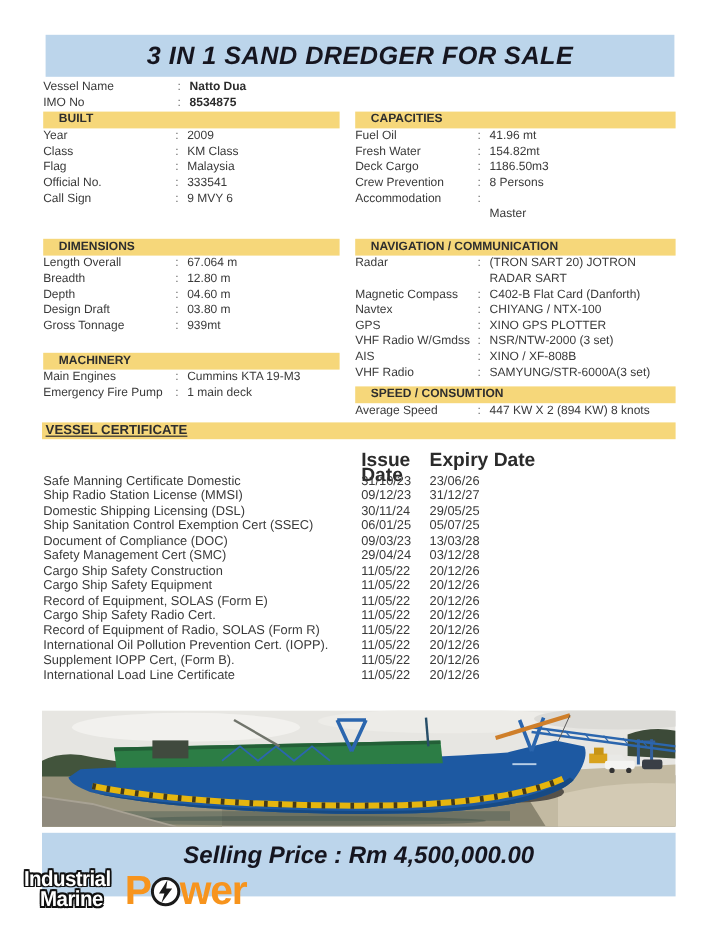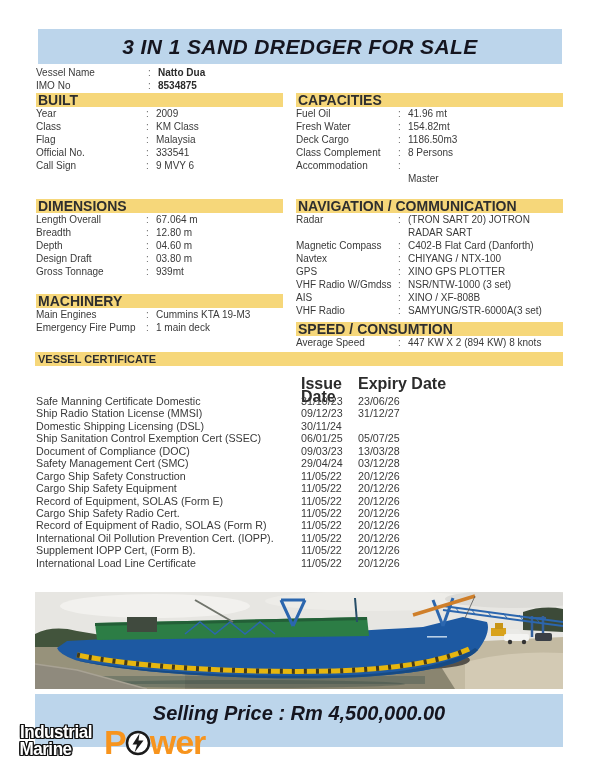--- a/index.html
+++ b/index.html
@@ -13,45 +13,45 @@
   .head-fields{position:absolute;left:36px;top:66px;width:400px;}
   .kv{display:flex;height:13px;line-height:13px;font-size:10px;color:#3a3a3a;}
   .kv .lbl{width:112px;}
   .kv .colon{width:10px;color:#6b6b6b;}
   .kv .val{flex:1;}
   .head-fields .val{font-weight:bold;color:#2b2b2b;}
 
   .col{position:absolute;top:93px;}
   #col-left{left:36px;width:247px;}
   #col-right{left:296px;width:267px;}
-  .sec-bar{height:14px;line-height:14px;background:#F6D77A;font-size:14px;font-weight:bold;color:#2e2e2e;padding-left:2px;}
+  .sec-bar{height:14px;line-height:14px;background:#F6D77A;font-size:10px;font-weight:bold;color:#2e2e2e;padding-left:13px;}
   .section .kv .lbl{width:110px;}
   #col-right .section .kv .lbl{width:102px;}
   #col-left .section:nth-child(2){margin-top:27px;}
   #col-left .section:nth-child(3){margin-top:16px;}
   #col-right .section:nth-child(2){margin-top:14px;}
   #col-right .section:nth-child(3){margin-top:5px;}
 
   .cert-bar{position:absolute;left:35px;top:352px;width:528px;height:14px;line-height:14px;background:#F6D77A;
-    font-size:11px;font-weight:bold;color:#2e2e2e;padding-left:3px;box-sizing:border-box;}
+    font-size:11px;font-weight:bold;color:#2e2e2e;padding-left:3px;box-sizing:border-box;text-decoration:underline;}
   .cert-head{position:absolute;left:36px;top:377px;width:527px;display:grid;grid-template-columns:265px 57px 1fr;
     font-size:16px;font-weight:bold;color:#2b2b2b;height:13px;line-height:13px;}
   .cert-rows{position:absolute;left:36px;top:395px;width:527px;}
   .cert-row{display:grid;grid-template-columns:265px 57px 1fr;height:12.45px;line-height:12.45px;
     font-size:10.7px;color:#3a3a3a;}
 
   .photo{position:absolute;left:35px;top:592px;width:528px;height:97px;}
   .photo svg{display:block;width:528px;height:97px;}
 
   .price-banner{position:absolute;left:35px;top:694px;width:528px;height:53px;background:#BCD5EB;
     display:flex;justify-content:center;}
   .price-text{font-size:20px;font-weight:bold;font-style:italic;color:#15151F;margin-top:8px;}
 
   .logo{position:absolute;left:18px;top:724px;display:flex;align-items:flex-start;}
-  .logo-stack{display:flex;flex-direction:column;align-items:flex-start;}
+  .logo-stack{display:flex;flex-direction:column;align-items:center;}
   .logo-line{font-size:18px;font-weight:bold;color:#ffffff;letter-spacing:-0.5px;line-height:17px;
     text-shadow:-1.3px -1.3px 0 #111,1.3px -1.3px 0 #111,-1.3px 1.3px 0 #111,1.3px 1.3px 0 #111,
       0 -1.3px 0 #111,0 1.3px 0 #111,-1.3px 0 0 #111,1.3px 0 0 #111;
     transform:scaleX(.95);}
   .logo-line.ind{margin-right:8px;}
   .logo-power{display:flex;align-items:center;margin-left:2px;margin-top:3px;
     font-size:34px;font-weight:bold;color:#F7941D;letter-spacing:-1px;line-height:30px;}
   .bolt{margin:2px -1px 0 -1px;}
 </style>
 </head>
@@ -159,21 +159,21 @@
           <span class="lbl">Fresh Water</span>
           <span class="colon">:</span>
           <span class="val">154.82mt</span>
         </div>
         <div class="kv">
           <span class="lbl">Deck Cargo</span>
           <span class="colon">:</span>
           <span class="val">1186.50m3</span>
         </div>
         <div class="kv">
-          <span class="lbl">Class Complement</span>
+          <span class="lbl">Crew Prevention</span>
           <span class="colon">:</span>
           <span class="val">8 Persons</span>
         </div>
         <div class="kv">
           <span class="lbl">Accommodation</span>
           <span class="colon">:</span>
         </div>
         <div class="kv">
           <span class="lbl"></span>
           <span class="colon"></span>
@@ -203,21 +203,21 @@
           <span class="val">CHIYANG / NTX-100</span>
         </div>
         <div class="kv">
           <span class="lbl">GPS</span>
           <span class="colon">:</span>
           <span class="val">XINO GPS PLOTTER</span>
         </div>
         <div class="kv">
           <span class="lbl">VHF Radio W/Gmdss</span>
           <span class="colon">:</span>
-          <span class="val">NSR/NTW-1000 (3 set)</span>
+          <span class="val">NSR/NTW-2000 (3 set)</span>
         </div>
         <div class="kv">
           <span class="lbl">AIS</span>
           <span class="colon">:</span>
           <span class="val">XINO / XF-808B</span>
         </div>
         <div class="kv">
           <span class="lbl">VHF Radio</span>
           <span class="colon">:</span>
           <span class="val">SAMYUNG/STR-6000A(3 set)</span>
@@ -246,20 +246,21 @@
         <span>23/06/26</span>
       </div>
       <div class="cert-row">
         <span>Ship Radio Station License (MMSI)</span>
         <span>09/12/23</span>
         <span>31/12/27</span>
       </div>
       <div class="cert-row">
         <span>Domestic Shipping Licensing (DSL)</span>
         <span>30/11/24</span>
+        <span>29/05/25</span>
       </div>
       <div class="cert-row">
         <span>Ship Sanitation Control Exemption Cert (SSEC)</span>
         <span>06/01/25</span>
         <span>05/07/25</span>
       </div>
       <div class="cert-row">
         <span>Document of Compliance (DOC)</span>
         <span>09/03/23</span>
         <span>13/03/28</span>

